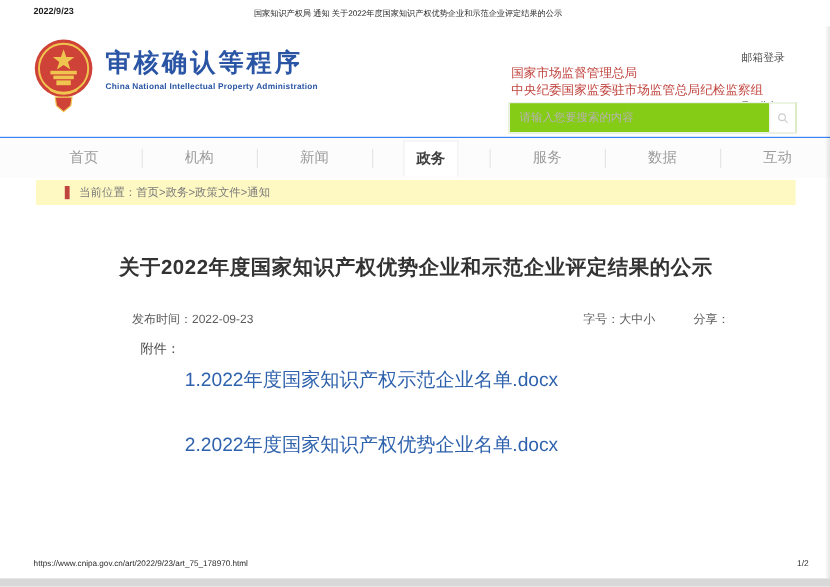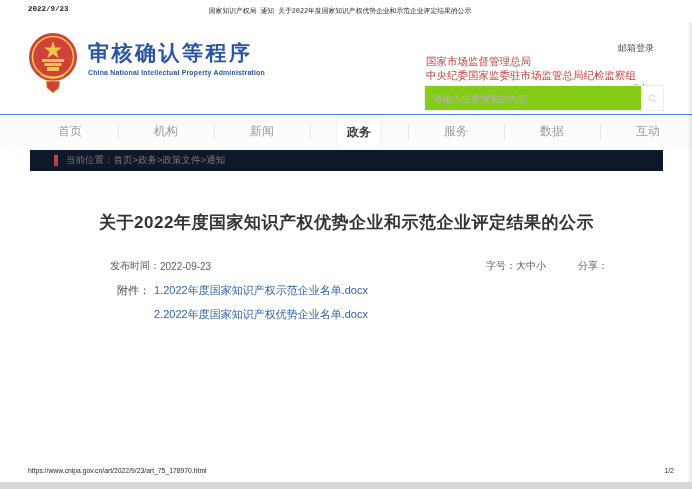--- a/index.html
+++ b/index.html
@@ -4,21 +4,21 @@
 <style>
   html,body{margin:0;padding:0;}
   body{
     width:692px;height:489px;background:#d8d8d8;
     font-family:"Liberation Sans","DejaVu Sans",sans-serif;
     -webkit-font-smoothing:antialiased;
   }
   .screen{position:relative;width:692px;height:489px;background:#fff;overflow:hidden;}
 
   
-  .print-header{position:absolute;top:0;left:0;right:12px;height:22px;background:#fff;font-family:Liberation Mono, monospace;}
+  .print-header{position:absolute;top:0;left:0;right:12px;height:22px;background:#fff;}
   .ph-date{position:absolute;left:28px;top:5px;font-size:7.5px;color:#1d1d1d;font-weight:bold;}
   .ph-title{position:absolute;left:120px;right:120px;top:6px;text-align:center;font-size:6.8px;color:#2a2a2a;}
   .print-footer{position:absolute;left:0;right:0;bottom:10px;height:12px;}
   .pf-url{position:absolute;left:28px;top:0;font-size:6.8px;color:#2a2a2a;}
   .pf-page{position:absolute;right:18px;top:0;font-size:7px;color:#2a2a2a;}
   .bottom-strip{position:absolute;left:0;right:0;bottom:0;height:7px;background:#d8d8d8;}
   .right-shade{position:absolute;right:0;top:22px;bottom:7px;width:4px;
     background:linear-gradient(to right,rgba(0,0,0,0.02),rgba(0,0,0,0.10));}
 
   
@@ -45,39 +45,39 @@
   .nav{position:absolute;top:114px;left:0;right:0;height:33px;background:#fcfcfc;
     border-top:1px solid #3b82f6;display:flex;align-items:center;
     padding:0 22px 0 48px;justify-content:space-between;}
   .nav-item{font-size:12px;color:#9b9b9b;cursor:pointer;padding:6px 10px;}
   .nav-item.active{color:#3c3c3c;font-weight:bold;background:#fff;
     border:1px solid #f0f0f0;border-bottom:none;}
   .nav-sep{width:1px;height:16px;background:#e6e6e6;}
 
   
   .breadcrumb{position:absolute;top:150px;left:30px;width:633px;height:21px;
-    background:#0f172a;display:flex;align-items:center;}
+    background:#fef9c3;display:flex;align-items:center;}
   .bc-mark{width:4px;height:11px;background:#c0443e;margin:0 8px 0 24px;}
   .bc-label{font-size:9.5px;color:#7a7a7a;}
   .bc-path{font-size:9.5px;color:#7a7a7a;cursor:pointer;}
 
   
   .article{position:absolute;top:171px;left:30px;width:633px;bottom:30px;background:#fff;}
   .a-title{margin:40px 40px 0 40px;text-align:center;font-size:17px;font-weight:bold;
     color:#333;letter-spacing:0.5px;line-height:24px;}
   .a-meta{display:flex;align-items:center;margin:24px 55px 0 80px;font-size:10px;color:#5d5d5d;}
   .a-meta .grow{flex:1;}
   .fs-group{display:flex;align-items:center;gap:0;margin-right:32px;}
   .fs-btn{cursor:pointer;color:#5d5d5d;}
   .a-body{margin:26px 33px 0 65px;}
   .a-body p{margin:0 0 14px 0;font-size:11px;line-height:20px;color:#4a4a4a;
     text-indent:2em;text-align:justify;}
   .attach{margin:10px 33px 0 87px;font-size:11px;color:#4a4a4a;display:flex;}
   .attach-links{display:flex;flex-direction:column;gap:9px;margin-left:4px;}
-  .attach-links a{color:#2f62ad;text-decoration:none;cursor:pointer;font-size:11px;}
+  .attach-links a{color:#2f62ad;text-decoration:none;cursor:pointer;font-size:16px;margin-top:24px;}
 </style>
 </head>
 <body>
 
 <div class="screen">
 
   <div class="print-header">
     <span class="ph-date">2022/9/23</span>
     <span class="ph-title">国家知识产权局 通知 关于2022年度国家知识产权优势企业和示范企业评定结果的公示</span>
   </div>

